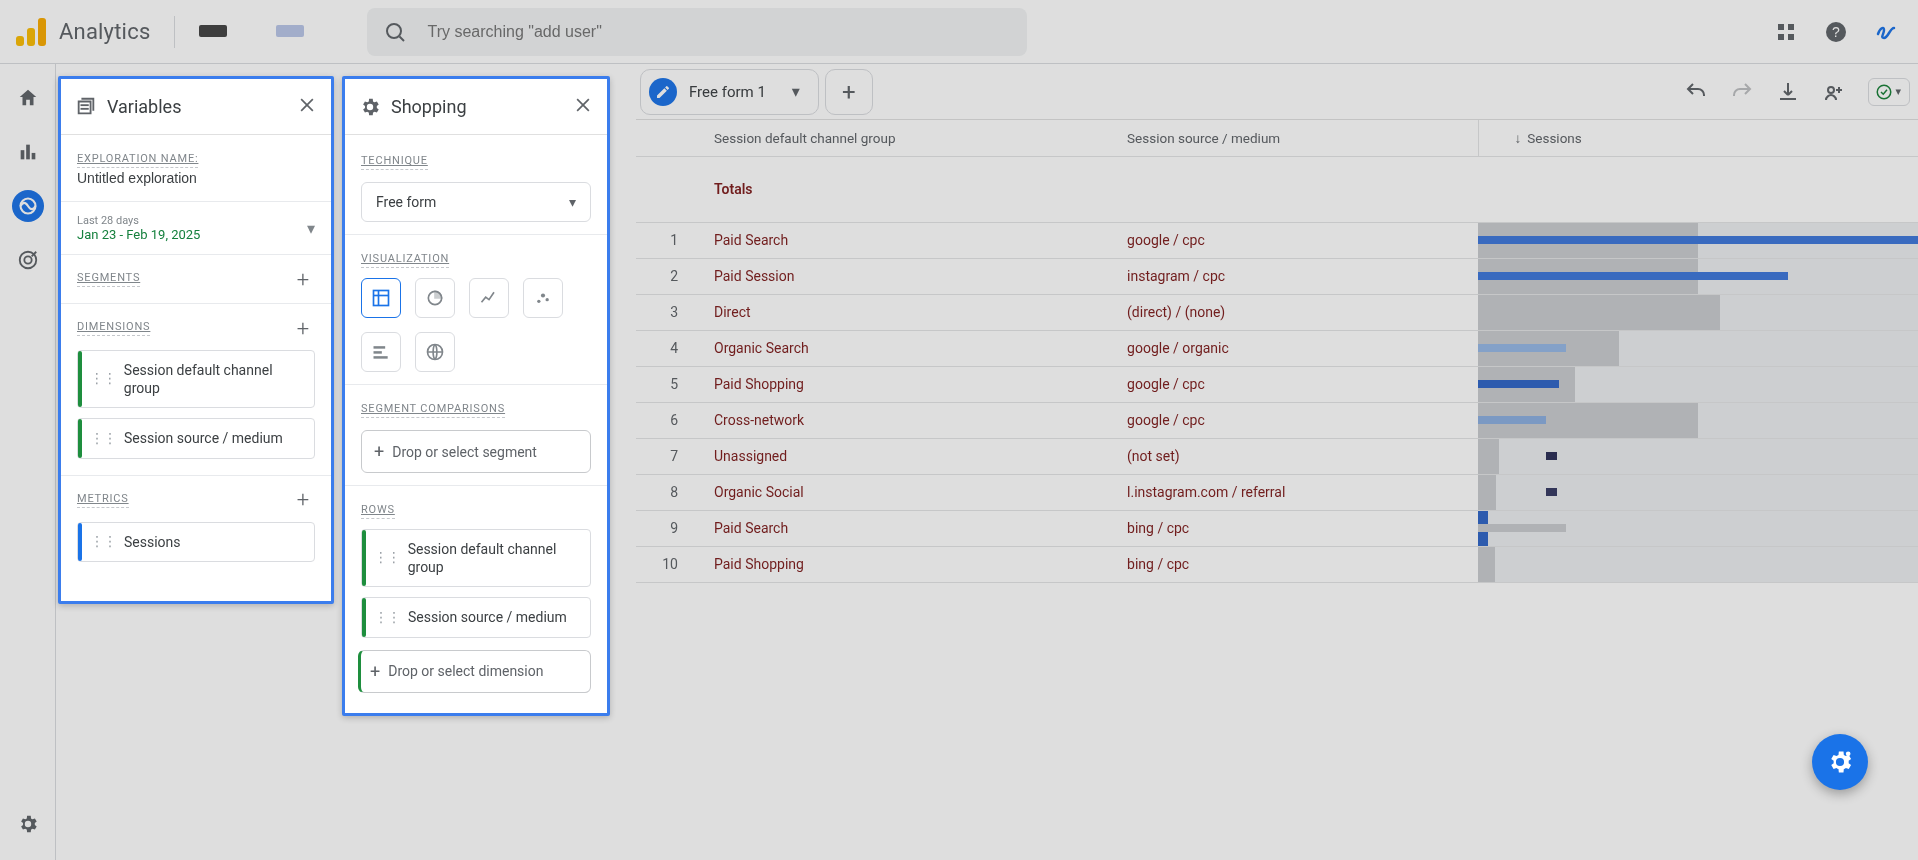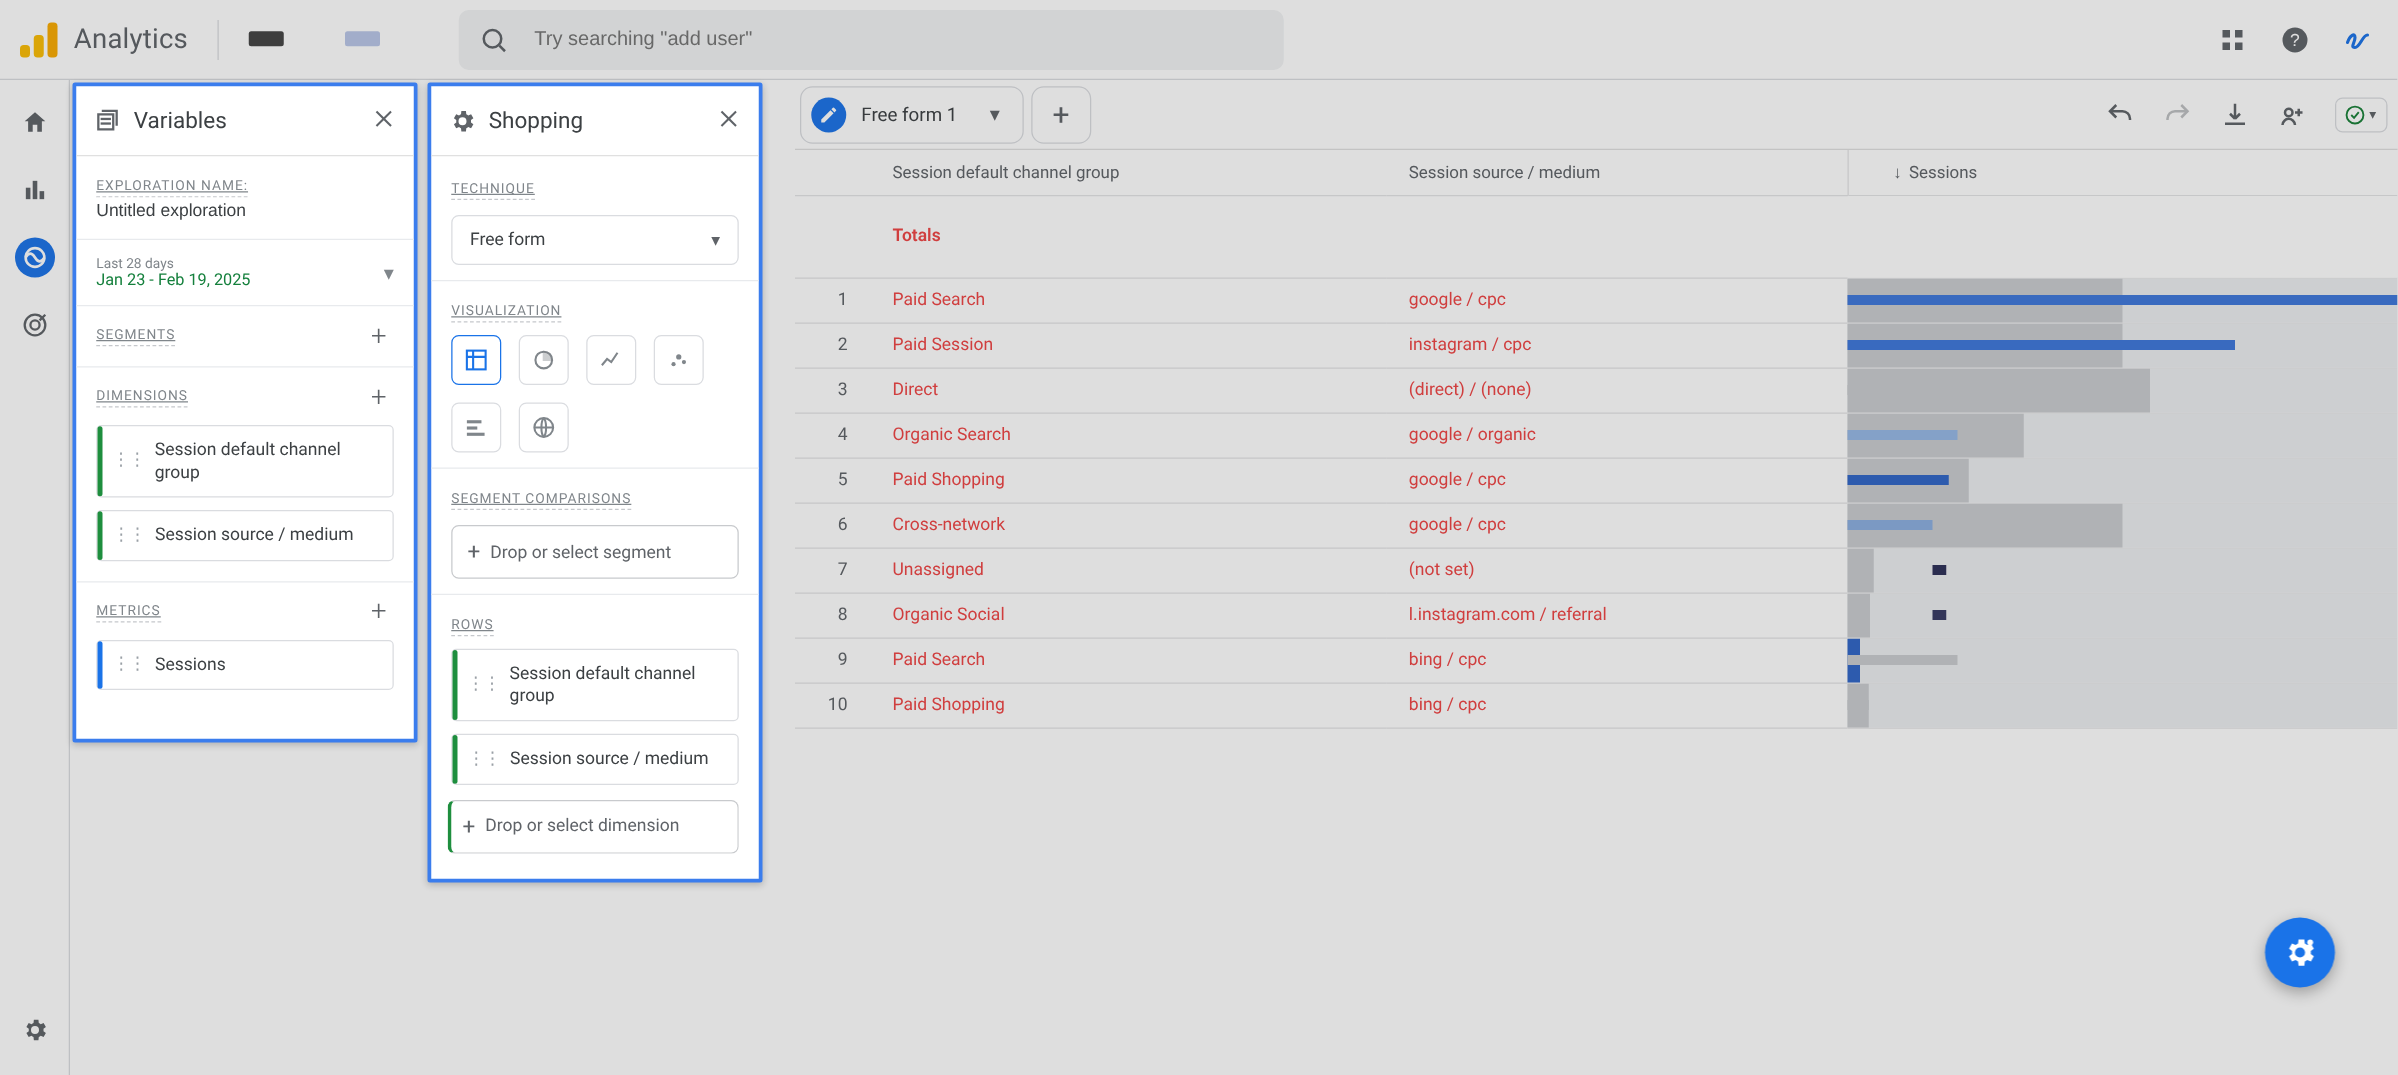--- a/index.html
+++ b/index.html
@@ -23,21 +23,21 @@
   .header-right { margin-left:auto; display:flex; align-items:center; gap:26px; padding-right:4px; }
   .icon-btn { width:24px; height:24px; display:flex; align-items:center; justify-content:center; color:#5f6368; cursor:pointer; }
   .icon-btn svg { width:24px; height:24px; }
   
   .sidenav { position:absolute; top:64px; left:0; width:56px; bottom:0; background:#fff; border-right:1px solid #dadce0; display:flex; flex-direction:column; align-items:center; padding-top:18px; gap:22px; }
   .sidenav .nav-item { width:32px; height:32px; border-radius:50%; display:flex; align-items:center; justify-content:center; color:#5f6368; }
   .sidenav .nav-item.active { background:#1a73e8; color:#fff; }
   .sidenav .settings-bottom { margin-top:auto; margin-bottom:20px; }
   
   .workspace { position:absolute; top:64px; left:56px; right:0; bottom:0; }
-  .panel { position:absolute; top:2px; background:#fff; border:3px solid #3b7ded; border-radius:2px; z-index:10; box-shadow:0 2px 6px rgba(0,0,0,0.2); }
+  .panel { position:absolute; top:12px; background:#fff; border:3px solid #3b7ded; border-radius:2px; z-index:10; box-shadow:0 2px 6px rgba(0,0,0,0.2); }
   .panel.variables { left:2px; width:276px; height:528px; }
   .panel.settings { left:286px; width:268px; height:640px; }
   .panel-header { height:56px; display:flex; align-items:center; padding:0 14px; gap:10px; border-bottom:1px solid #e0e0e0; }
   .panel-header .title { font-size:18px; color:#3c4043; }
   .panel-header .close { margin-left:auto; color:#5f6368; cursor:pointer; }
   .section-label { font-size:11px; letter-spacing:0.8px; color:#80868b; text-transform:uppercase; border-bottom:1px dashed #c5c8cc; padding-bottom:2px; display:inline-block;text-decoration:underline; }
   .block { border-bottom:1px solid #e8eaed; padding:12px 16px; }
   .block.flex { display:flex; align-items:center; justify-content:space-between; }
   .plus { width:24px; height:24px; color:#5f6368; cursor:pointer; display:flex; align-items:center; justify-content:center; font-size:22px; font-weight:300; }
   .input-underline { border:none; border-bottom:1px solid transparent; outline:none; font-size:14px; width:100%; padding:2px 0; color:#3c4043; }
@@ -68,21 +68,21 @@
   .tab .dot { width:28px; height:28px; border-radius:50%; background:#1a73e8; color:#fff; display:flex; align-items:center; justify-content:center; }
   .tab .name { font-size:15px; color:#3c4043; }
   .tab .chev { color:#5f6368; margin-left:14px; }
   .tab-add { width:48px; height:46px; border:1px solid #dadce0; border-radius:10px; margin-left:6px; display:flex; align-items:center; justify-content:center; color:#5f6368; font-size:24px; cursor:pointer; }
   .canvas-actions { margin-left:auto; display:flex; align-items:center; gap:22px; color:#5f6368; }
   .status-pill { border:1px solid #dadce0; border-radius:6px; padding:4px 8px 4px 6px; display:flex; align-items:center; gap:2px; }
   .status-pill .dot-ok { color:#188038; }
   
   .table-area { overflow:auto; height:calc(100% - 56px); }
   table.report { border-collapse:collapse; width:100%; font-size:14px; }
-  table.report th, table.report td { border-bottom:1px solid #e3e4e6; padding:0 18px; height:36px; text-align:left; color:#ef4444; font-weight:400; }
+  table.report th, table.report td { border-bottom:1px solid #e3e4e6; padding:0 18px; height:36px; text-align:left; color:#7f1d1d; font-weight:400; }
   table.report thead th { background:#fff; color:#5f6368; font-size:13.5px; }
   table.report .idx { text-align:right; color:#5f6368; width:60px; }
   table.report .totals-row td { font-weight:500; height:66px; background:#fff; }
   .sessions-col { position:relative; padding:0 !important; width:440px; }
   .sessions-header-cell { display:flex; align-items:center; gap:6px; padding-left:18px; }
   .bar-cell { position:relative; height:100%; width:100%; background:#eceef0; }
   .bar-main { position:absolute; top:0; bottom:0; left:0; }
   .bar-line { position:absolute; top:50%; height:2px; left:0; }
   
   .fab { position:absolute; right:50px; bottom:70px; width:56px; height:56px; border-radius:50%; background:#1a73e8; color:#fff; display:flex; align-items:center; justify-content:center; box-shadow:0 4px 12px rgba(0,0,0,0.3); z-index:20; cursor:pointer; }

